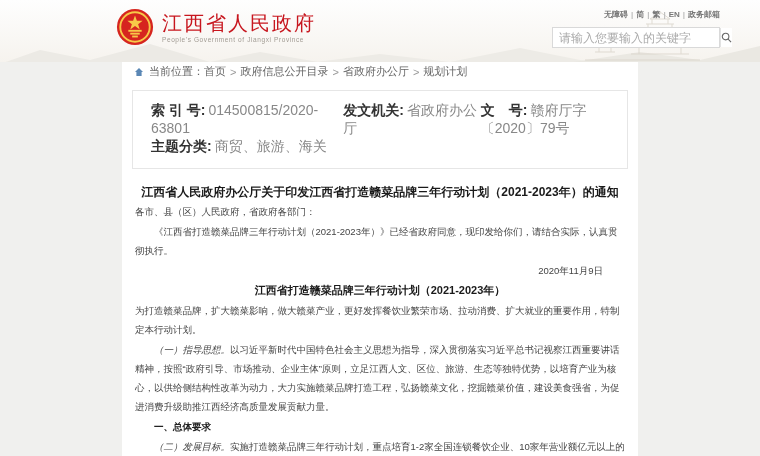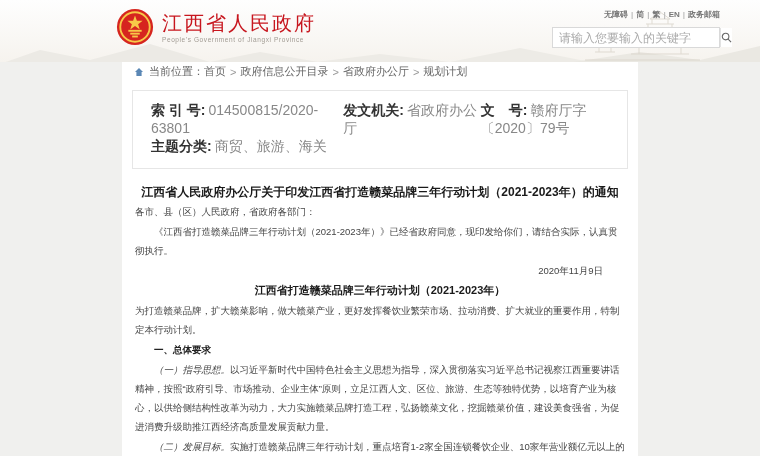--- a/index.html
+++ b/index.html
@@ -138,19 +138,19 @@
   </div>
 
   <h1 class="doc-title">江西省人民政府办公厅关于印发江西省打造赣菜品牌三年行动计划（2021-2023年）的通知</h1>
 
   <div class="article">
     <p class="salutation">各市、县（区）人民政府，省政府各部门：</p>
     <p class="p-ind">《江西省打造赣菜品牌三年行动计划（2021-2023年）》已经省政府同意，现印发给你们，请结合实际，认真贯彻执行。</p>
     <p class="doc-date">2020年11月9日</p>
     <p class="plan-title">江西省打造赣菜品牌三年行动计划（2021-2023年）</p>
     <p>为打造赣菜品牌，扩大赣菜影响，做大赣菜产业，更好发挥餐饮业繁荣市场、拉动消费、扩大就业的重要作用，特制定本行动计划。</p>
+    <p class="p-ind"><span class="kai">（一）指导思想。</span><span>以习近平新时代中国特色社会主义思想为指导，深入贯彻落实习近平总书记视察江西重要讲话精神，按照“政府引导、市场推动、企业主体”原则，立足江西人文、区位、旅游、生态等独特优势，以培育产业为核心，以供给侧结构性改革为动力，大力实施赣菜品牌打造工程，弘扬赣菜文化，挖掘赣菜价值，建设美食强省，为促进消费升级助推江西经济高质量发展贡献力量。</span></p>
     <p class="p-ind sec-head">一、总体要求</p>
-    <p class="p-ind"><span class="kai">（一）指导思想。</span><span>以习近平新时代中国特色社会主义思想为指导，深入贯彻落实习近平总书记视察江西重要讲话精神，按照“政府引导、市场推动、企业主体”原则，立足江西人文、区位、旅游、生态等独特优势，以培育产业为核心，以供给侧结构性改革为动力，大力实施赣菜品牌打造工程，弘扬赣菜文化，挖掘赣菜价值，建设美食强省，为促进消费升级助推江西经济高质量发展贡献力量。</span></p>
     <p class="p-ind"><span class="kai">（二）发展目标。</span><span>实施打造赣菜品牌三年行动计划，重点培育1-2家全国连锁餐饮企业、10家年营业额亿元以上的餐饮龙头企业，打造10条省级特色美食街，建设一批赣菜原材料基地和人才培养基地，使赣菜生态食材优势进一步凸显，传统技艺进一步推广，消费规模和品质进一步提升，把赣菜打造成为全国知名的地方菜系。到2023年底，全省餐饮业规模突破1800亿元。</span></p>
 
   </div>
 
 </div>
 
 </body></html>

